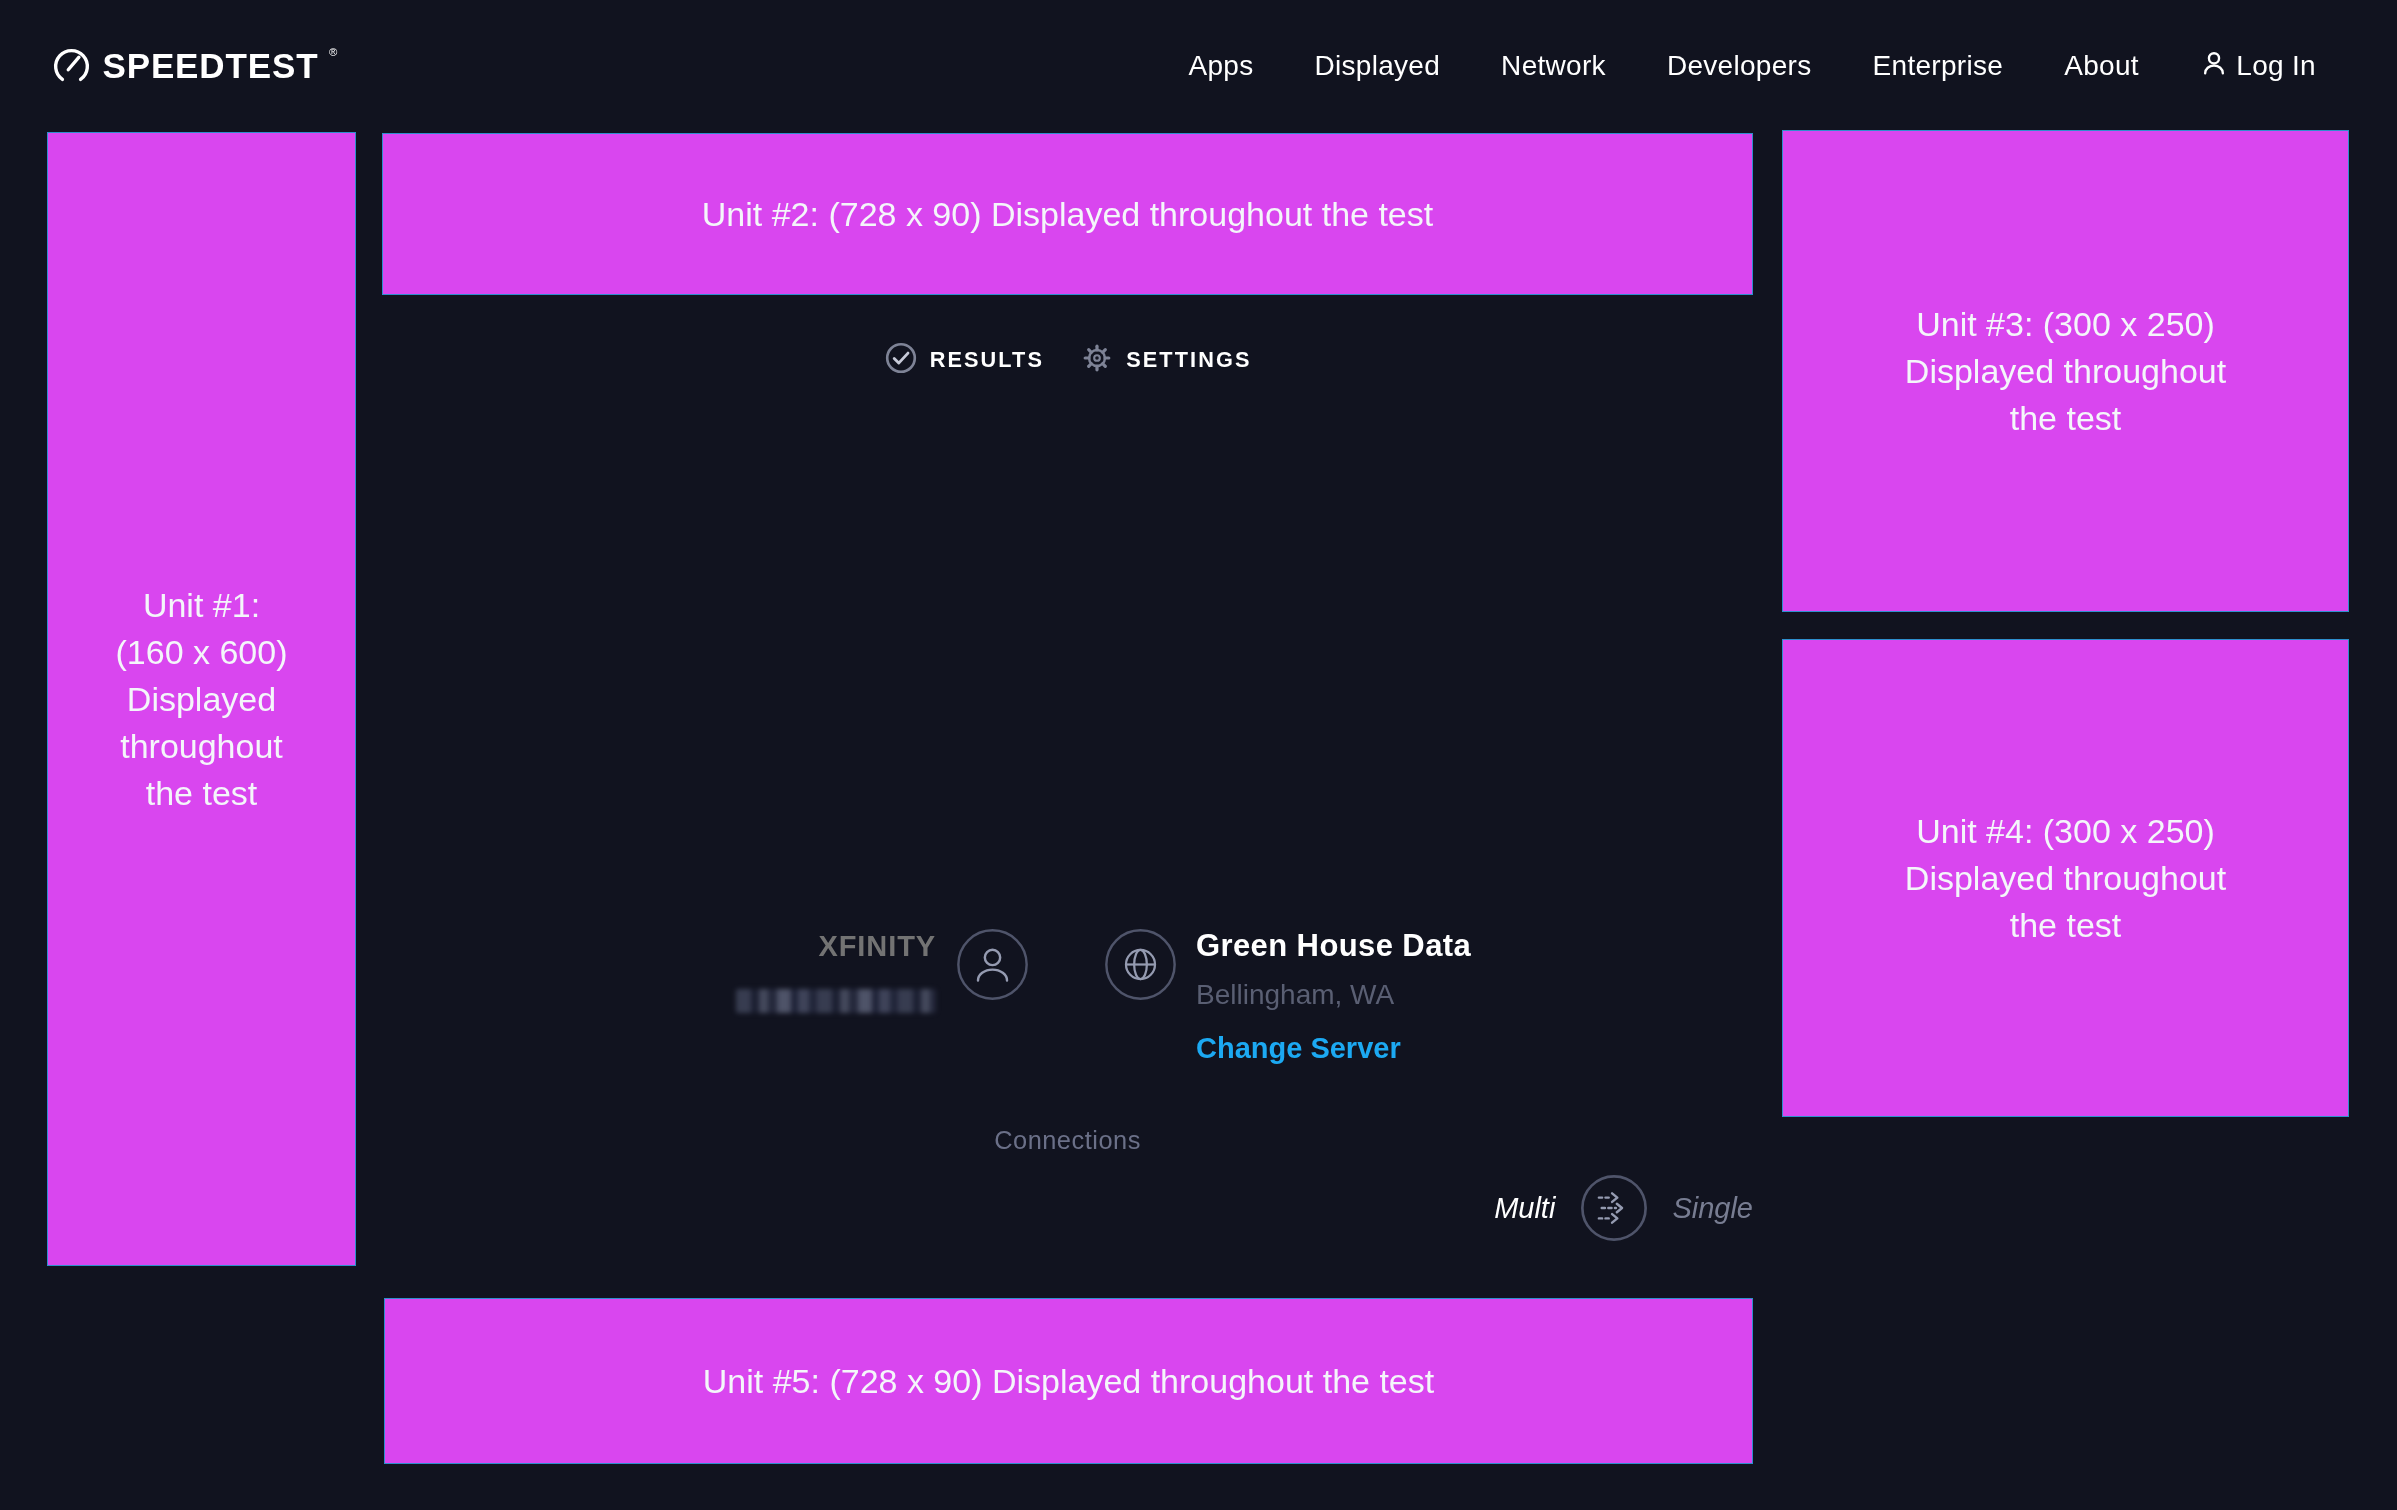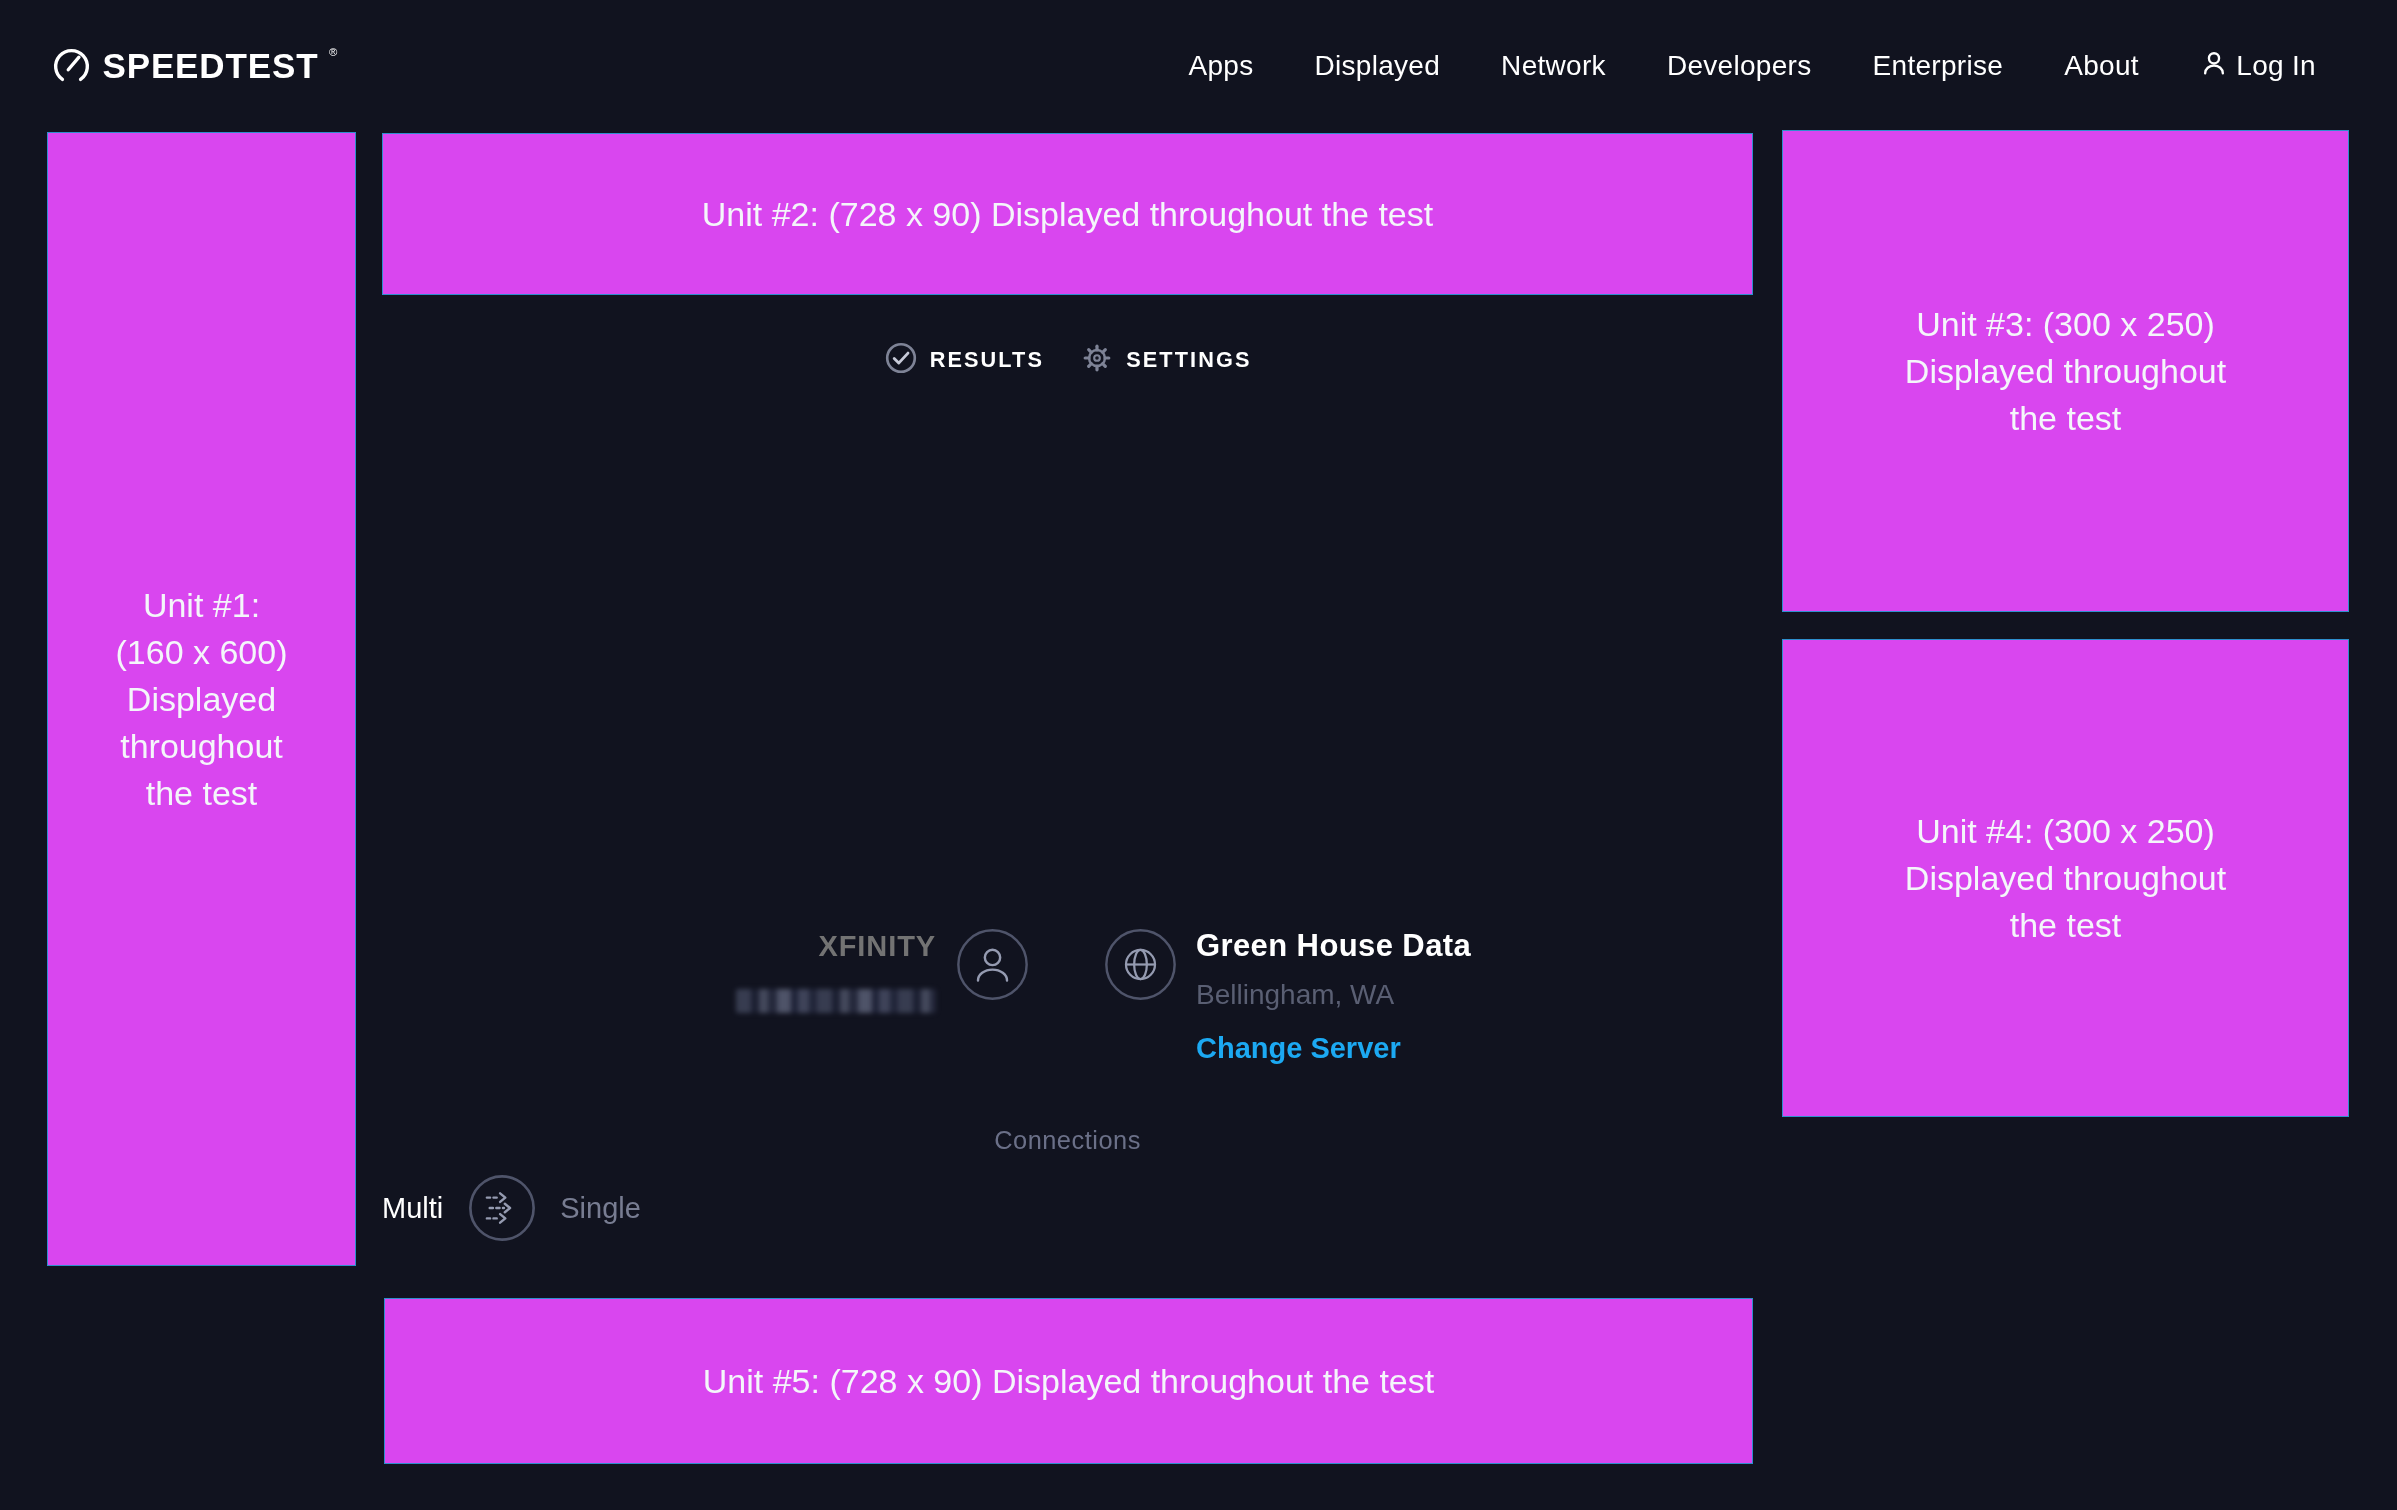--- a/index.html
+++ b/index.html
@@ -52,21 +52,21 @@
   .server-block{position:absolute;left:1196px;top:927px;display:flex;flex-direction:column;align-items:flex-start;}
   .server-name{color:#fff;font-size:31px;font-weight:700;letter-spacing:0.4px;line-height:38px;}
   .server-loc{color:#5a5f73;font-size:28px;line-height:30px;margin-top:15px;}
   .change-server{color:#1ca9f2;font-size:29px;font-weight:700;line-height:31px;margin-top:22.6px;
                  text-decoration:none;cursor:pointer;}
 
   
   .conn-label-row{position:absolute;left:382px;top:1126px;width:1371px;text-align:center;}
   .conn-label{color:#6b7088;font-size:25.4px;letter-spacing:0.5px;}
   .conn-row{position:absolute;left:382px;top:1174px;width:1371px;height:68px;
-            display:flex;align-items:center;justify-content:flex-start;gap:24.5px;}
+            display:flex;align-items:center;justify-content:flex-end;gap:24.5px;font-style:italic;}
   .conn-option{font-size:29px;cursor:pointer;}
   .conn-active{color:#fff;}
   .conn-inactive{color:#787d92;}
   .conn-toggle{width:68px;height:68px;cursor:pointer;display:block;}
 </style>
 </head>
 <body>
 
 <div class="page">
 

